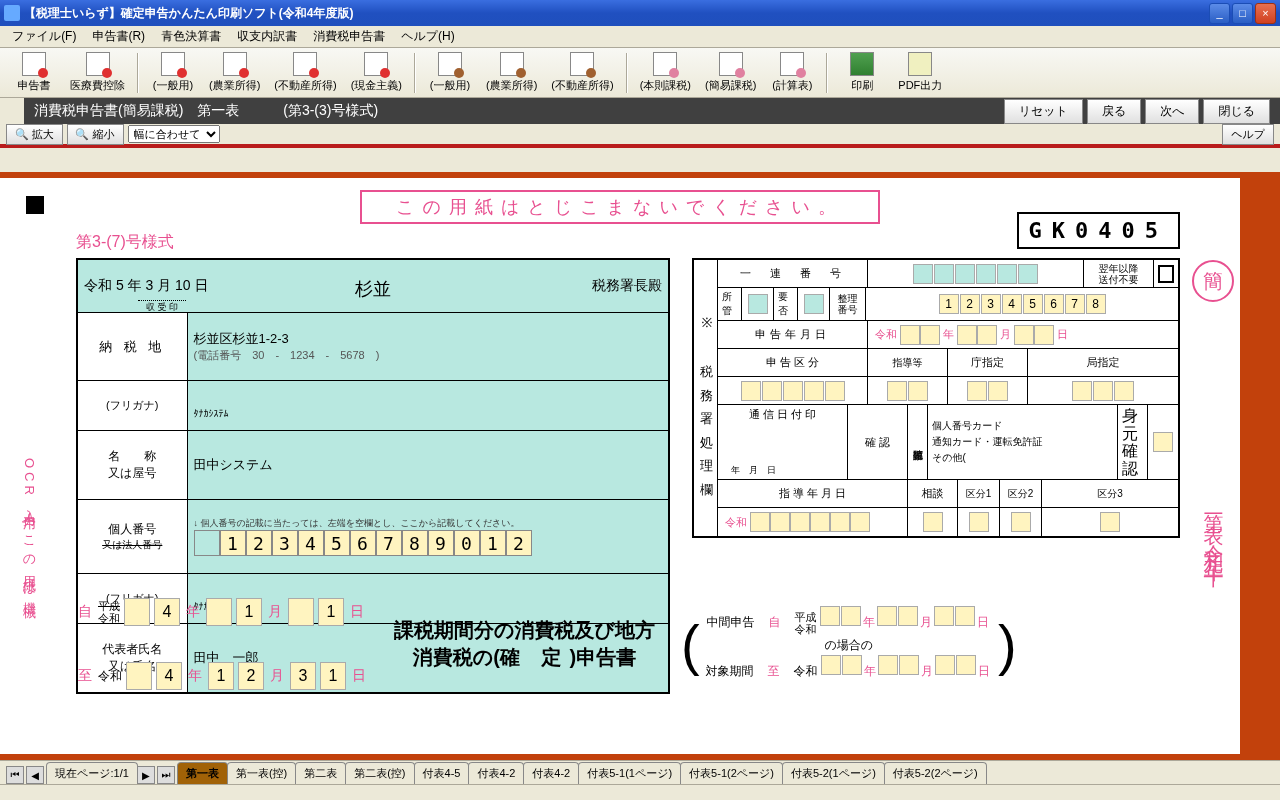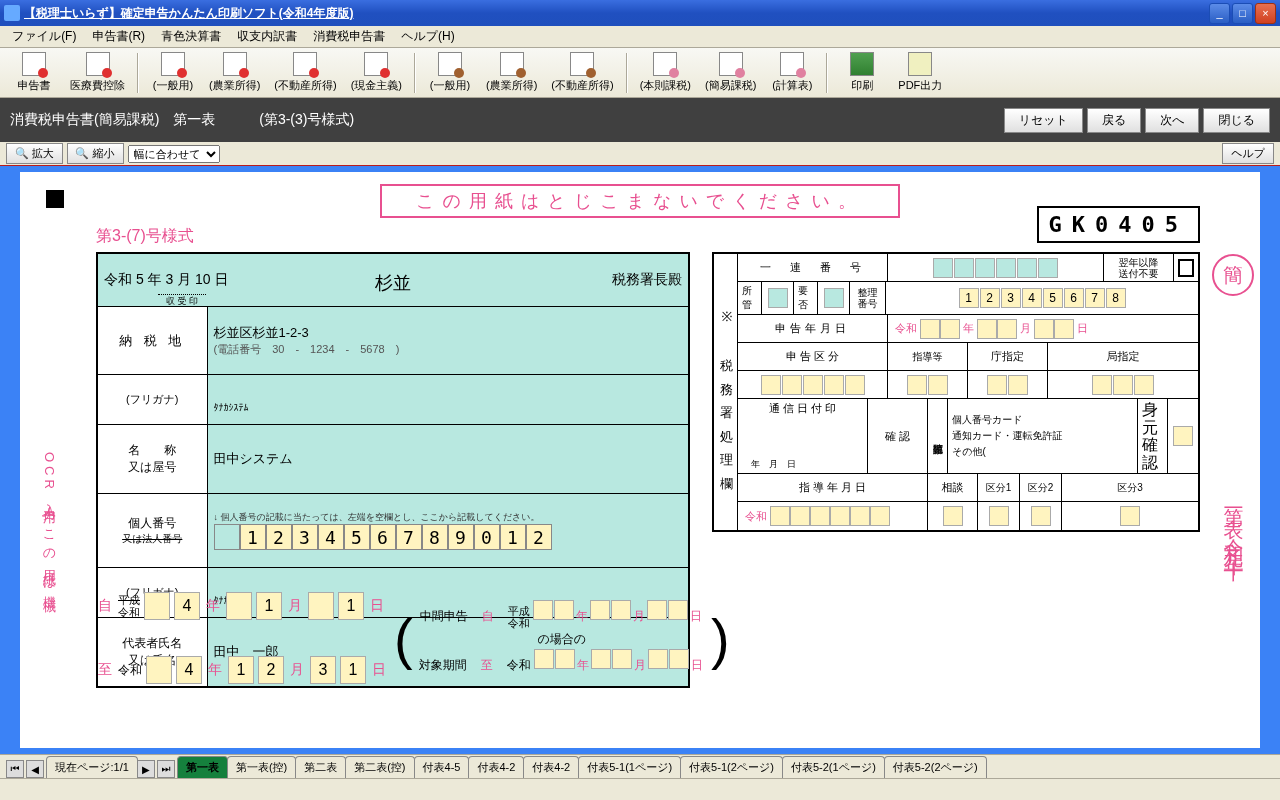--- a/index.html
+++ b/index.html
@@ -1,21 +1,21 @@
 <!DOCTYPE html>
 <html><head>
 <meta charset="utf-8">
 <style>
 * { margin: 0; padding: 0; box-sizing: border-box; font-family: "MS PGothic", sans-serif; }
 body { background: #ece9d8; width: 1280px; height: 800px; overflow: hidden; font-size: 12px; }
 
 
 .titlebar { background: linear-gradient(to bottom, #3a6ee0, #2050c0, #1f4fbd); height: 26px; display: flex; align-items: center; padding: 0 4px; color: #fff; }
 .titlebar .icon { width: 16px; height: 16px; background: #6af; border-radius: 2px; margin-right: 4px; }
-.titlebar .title { flex: 1; font-weight: bold; font-size: 12px; text-decoration: underline; }
+.titlebar .title { flex: 1; font-weight: bold; font-size: 12px; }
 .winbtns { display: flex; gap: 2px; }
 .winbtn { width: 21px; height: 21px; background: linear-gradient(to bottom, #5c8ce8, #2a5ec4); border: 1px solid #1b4db5; border-radius: 3px; color: #fff; display: flex; align-items: center; justify-content: center; font-size: 11px; cursor: pointer; }
 .winbtn.close { background: linear-gradient(to bottom, #e87050, #d04020); border-color: #a03010; }
 
 
 .menubar { background: #ece9d8; height: 22px; display: flex; align-items: center; padding: 0 4px; border-bottom: 1px solid #aca899; }
 .menubar span { padding: 2px 8px; cursor: pointer; }
 
 
 .toolbar { background: linear-gradient(to bottom, #f8f8f4, #ece9d8); height: 50px; display: flex; align-items: center; padding: 2px 6px; border-bottom: 1px solid #aca899; gap: 2px; }
@@ -24,33 +24,33 @@
 .tbtn .ticon::after { content: ''; position: absolute; right: -3px; bottom: -3px; width: 10px; height: 10px; border-radius: 50%; }
 .tbtn.red .ticon::after { background: #e03030; }
 .tbtn.brown .ticon::after { background: #a06030; }
 .tbtn.pink .ticon::after { background: #e080a0; }
 .tbtn .tlabel { font-size: 11px; margin-top: 2px; }
 .tbtn.printer .ticon { background: linear-gradient(to bottom, #50a050, #308030); }
 .tbtn.pdf .ticon { background: #f0f0c0; }
 .tsep { width: 2px; height: 40px; border-left: 1px solid #aca899; border-right: 1px solid #fff; margin: 0 4px; }
 
 
-.sectionbar { background: #404040; color: #fff; height: 44px; display: flex; align-items: center; padding: 12px 10px; font-size: 14px; }
+.sectionbar { background: #404040; color: #fff; height: 26px; display: flex; align-items: center; padding: 12px 10px; font-size: 14px; margin-left: 24px; }
 .sectionbar .sec-title { flex: 1; }
 .sectionbar .btns { display: flex; gap: 4px; }
 .sectionbar button { background: linear-gradient(to bottom, #fff, #e0e0e0); border: 1px solid #888; padding: 3px 14px; font-size: 12px; cursor: pointer; }
 
 
-.zoombar { background: #ece9d8; height: 24px; display: flex; align-items: center; padding: 2px 6px; border-bottom: 1px solid #b91c1c; gap: 4px; }
+.zoombar { background: #ece9d8; height: 24px; display: flex; align-items: center; padding: 2px 6px; border-bottom: 4px solid #b91c1c; gap: 4px; }
 .zoombar button { background: linear-gradient(to bottom, #fff, #e0e0e0); border: 1px solid #888; padding: 2px 8px; font-size: 11px; cursor: pointer; }
 .zoombar select { font-size: 11px; padding: 1px; }
 .zoombar .right { margin-left: auto; }
 
 
-.canvas { background: #3b82f6; height: 588px; overflow: auto; position: relative; display: flex; justify-content: center; padding: 6px 0; }
+.canvas { background: #c2410c; height: 588px; overflow: auto; position: relative; display: flex; padding: 6px 0; margin-top: 24px; }
 .canvas::-webkit-scrollbar { width: 16px; height: 16px; }
 .canvas::-webkit-scrollbar-track { background: #ece9d8; }
 .canvas::-webkit-scrollbar-thumb { background: #c0c0c0; border: 1px solid #888; }
 .paper { background: #fff; width: 1240px; min-height: 576px; position: relative; padding: 12px 18px; }
 
 .notice-box { border: 2px solid #e85090; color: #e85090; text-align: center; padding: 3px 10px; font-size: 18px; letter-spacing: 8px; margin: 0 auto 6px; width: 520px; }
 .form-code-box { position: absolute; right: 60px; top: 34px; border: 2px solid #000; padding: 4px 10px; font-size: 22px; letter-spacing: 10px; font-weight: bold; font-family: monospace; }
 .form-no { color: #e85090; font-size: 16px; position: absolute; left: 76px; top: 54px; }
 
 .blackbox { position: absolute; width: 18px; height: 18px; background: #000; }
@@ -94,21 +94,21 @@
 .period .pcell { width: 26px; height: 28px; border: 1px solid #aaa; background: #fff4c0; display: flex; align-items: center; justify-content: center; font-size: 16px; }
 .period .unit { color: #e85090; padding: 0 2px; }
 .period-title { font-size: 20px; font-weight: bold; }
 .bracket { font-size: 56px; color: #000; font-weight: 100; }
 .midbox { text-align: center; font-size: 12px; line-height: 1.7; }
 
 
 .tabbar { background: #ece9d8; height: 24px; display: flex; align-items: flex-end; padding: 0 6px; border-top: 1px solid #aca899; }
 .navarrow { width: 18px; height: 18px; border: 1px solid #888; background: #ddd; margin-right: 2px; display: flex; align-items: center; justify-content: center; font-size: 10px; cursor: pointer; }
 .btab { border: 1px solid #888; border-bottom: none; border-top-left-radius: 4px; border-top-right-radius: 4px; padding: 3px 8px; background: #ece9d8; font-size: 11px; cursor: pointer; margin-right: -1px; }
-.btab.active { background: #15803d; font-weight: bold; }
+.btab.active { background: #a16207; font-weight: bold; }
 
 
 .statusbar { background: #ece9d8; height: 20px; border-top: 1px solid #aca899; }
 </style>
 </head>
 <body>
 
 <div class="titlebar">
   <div class="icon"></div>
   <div class="title">【税理士いらず】確定申告かんたん印刷ソフト(令和4年度版)</div>
@@ -460,20 +460,24 @@
             <span class="unit">年</span>
           <div class="pcell">1</div>
             <div class="pcell">2</div>
             <span class="unit">月</span>
           <div class="pcell">3</div>
             <div class="pcell">1</div>
             <span class="unit">日</span>
         </div>
       </div>
 
+      <div style="margin:0 20px;text-align:center">
+        <div class="period-title">課税期間分の消費税及び地方</div>
+        <div class="period-title"><span>消費税の(</span><span style="color:#000;letter-spacing:8px">確 定</span><span>)申告書</span></div>
+      </div>
 
       <span class="bracket">(</span>
       <div class="midbox">
         <div><span>中間申告</span>　<span class="unit">自</span>　<span class="era" style="display:inline-flex;flex-direction:column;vertical-align:middle">
               <span>平成</span>
               <span>令和</span>
             </span> <span class="smallcells" style="display:inline-flex">
               <span class="smallcell"></span>
               <span class="smallcell"></span>
             </span><span class="unit">年</span><span class="smallcells" style="display:inline-flex">

